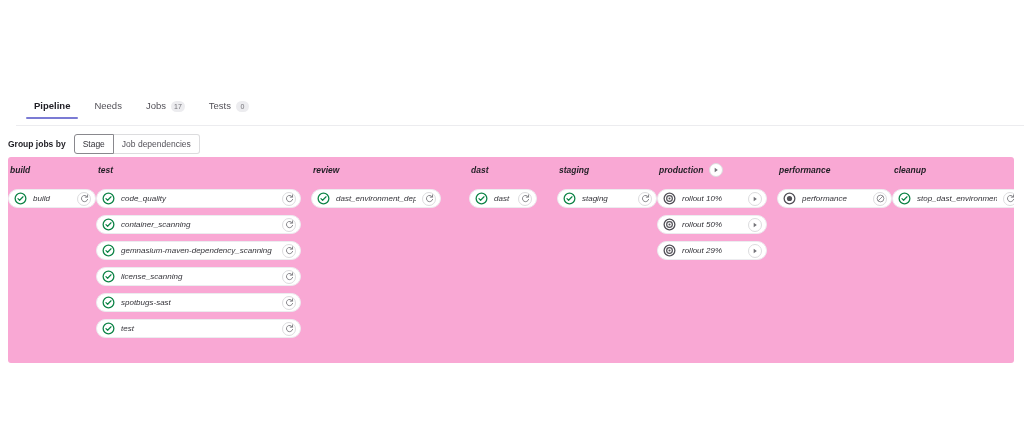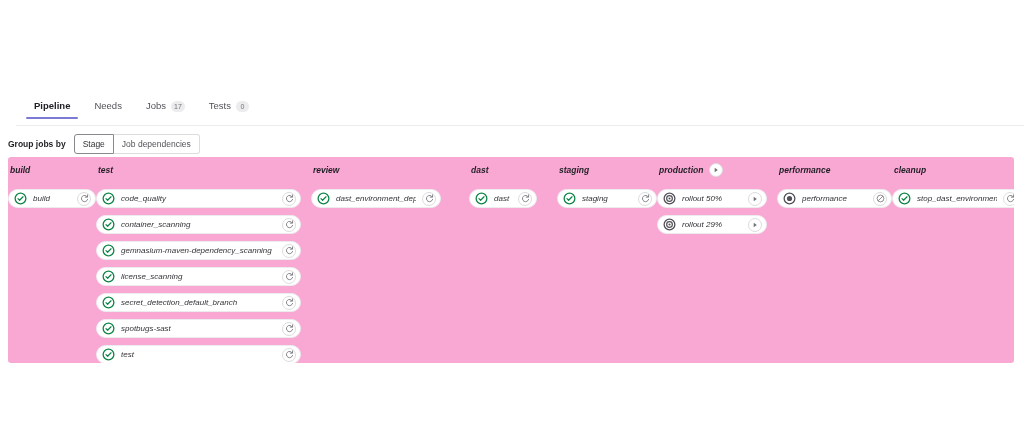--- a/index.html
+++ b/index.html
@@ -208,35 +208,20 @@
               </svg>
             </span>
           </div>
           <div class="job-card">
             <span style="display: flex;">
               <svg class="status-icon" viewBox="0 0 16 16">
                 <circle cx="8" cy="8" r="6.6" fill="#fff" stroke="#108548" stroke-width="1.6"></circle>
                 <path d="M4.9 8.2 L6.9 10.2 L11.1 5.9" fill="none" stroke="#108548" stroke-width="1.5" stroke-linecap="round" stroke-linejoin="round"></path>
               </svg>
             </span>
-            <span class="job-name">secret_detection_default_branch</span>
-            <span class="action-btn">
-              <svg width="9" height="9" viewBox="0 0 16 16">
-                <path d="M13 5.2A5.6 5.6 0 1 0 13.6 9.6" fill="none" stroke="#737278" stroke-width="1.5" stroke-linecap="round"></path>
-                <path d="M13.4 1.6 L13.4 5.6 L9.4 5.6" fill="none" stroke="#737278" stroke-width="1.5" stroke-linecap="round" stroke-linejoin="round"></path>
-              </svg>
-            </span>
-          </div>
-          <div class="job-card">
-            <span style="display: flex;">
-              <svg class="status-icon" viewBox="0 0 16 16">
-                <circle cx="8" cy="8" r="6.6" fill="#fff" stroke="#108548" stroke-width="1.6"></circle>
-                <path d="M4.9 8.2 L6.9 10.2 L11.1 5.9" fill="none" stroke="#108548" stroke-width="1.5" stroke-linecap="round" stroke-linejoin="round"></path>
-              </svg>
-            </span>
             <span class="job-name">spotbugs-sast</span>
             <span class="action-btn">
               <svg width="9" height="9" viewBox="0 0 16 16">
                 <path d="M13 5.2A5.6 5.6 0 1 0 13.6 9.6" fill="none" stroke="#737278" stroke-width="1.5" stroke-linecap="round"></path>
                 <path d="M13.4 1.6 L13.4 5.6 L9.4 5.6" fill="none" stroke="#737278" stroke-width="1.5" stroke-linecap="round" stroke-linejoin="round"></path>
               </svg>
             </span>
           </div>
           <div class="job-card">
             <span style="display: flex;">
@@ -332,42 +317,57 @@
         </div>
         <div class="jobs">
           <div class="job-card">
             <span style="display: flex;">
               <svg class="status-icon" viewBox="0 0 16 16">
                 <circle cx="8" cy="8" r="6.6" fill="#fff" stroke="#535158" stroke-width="1.6"></circle>
                 <circle cx="8" cy="8" r="3.5" fill="none" stroke="#535158" stroke-width="1.5"></circle>
                 <circle cx="8" cy="8" r="1.3" fill="#535158"></circle>
               </svg>
             </span>
-            <span class="job-name">rollout 50%</span>
+            <span class="job-name">rollout 10%</span>
             <span class="action-btn">
               <svg width="8" height="8" viewBox="0 0 16 16">
                 <path d="M5.4 3.4 L11.6 8 L5.4 12.6 Z" fill="#737278"></path>
               </svg>
             </span>
           </div>
           <div class="job-card">
             <span style="display: flex;">
               <svg class="status-icon" viewBox="0 0 16 16">
                 <circle cx="8" cy="8" r="6.6" fill="#fff" stroke="#535158" stroke-width="1.6"></circle>
                 <circle cx="8" cy="8" r="3.5" fill="none" stroke="#535158" stroke-width="1.5"></circle>
                 <circle cx="8" cy="8" r="1.3" fill="#535158"></circle>
               </svg>
             </span>
-            <span class="job-name">rollout 29%</span>
+            <span class="job-name">rollout 50%</span>
             <span class="action-btn">
               <svg width="8" height="8" viewBox="0 0 16 16">
                 <path d="M5.4 3.4 L11.6 8 L5.4 12.6 Z" fill="#737278"></path>
               </svg>
             </span>
           </div>
+          <div class="job-card">
+            <span style="display: flex;">
+              <svg class="status-icon" viewBox="0 0 16 16">
+                <circle cx="8" cy="8" r="6.6" fill="#fff" stroke="#535158" stroke-width="1.6"></circle>
+                <circle cx="8" cy="8" r="3.5" fill="none" stroke="#535158" stroke-width="1.5"></circle>
+                <circle cx="8" cy="8" r="1.3" fill="#535158"></circle>
+              </svg>
+            </span>
+            <span class="job-name">rollout 29%</span>
+            <span class="action-btn">
+              <svg width="8" height="8" viewBox="0 0 16 16">
+                <path d="M5.4 3.4 L11.6 8 L5.4 12.6 Z" fill="#737278"></path>
+              </svg>
+            </span>
+          </div>
         </div>
       </div>
       <div class="column" style="left: 769px; width: 115px;">
         <div class="col-head">
           <span class="col-title">performance</span>
         </div>
         <div class="jobs">
           <div class="job-card">
             <span style="display: flex;">
               <svg class="status-icon" viewBox="0 0 16 16">

